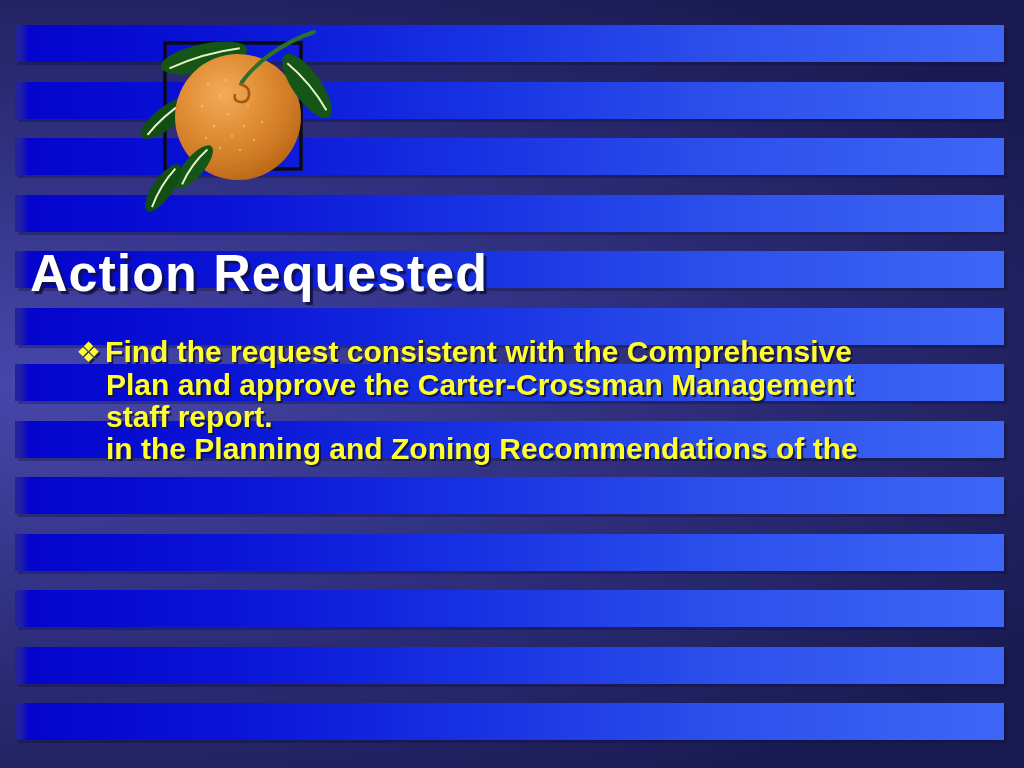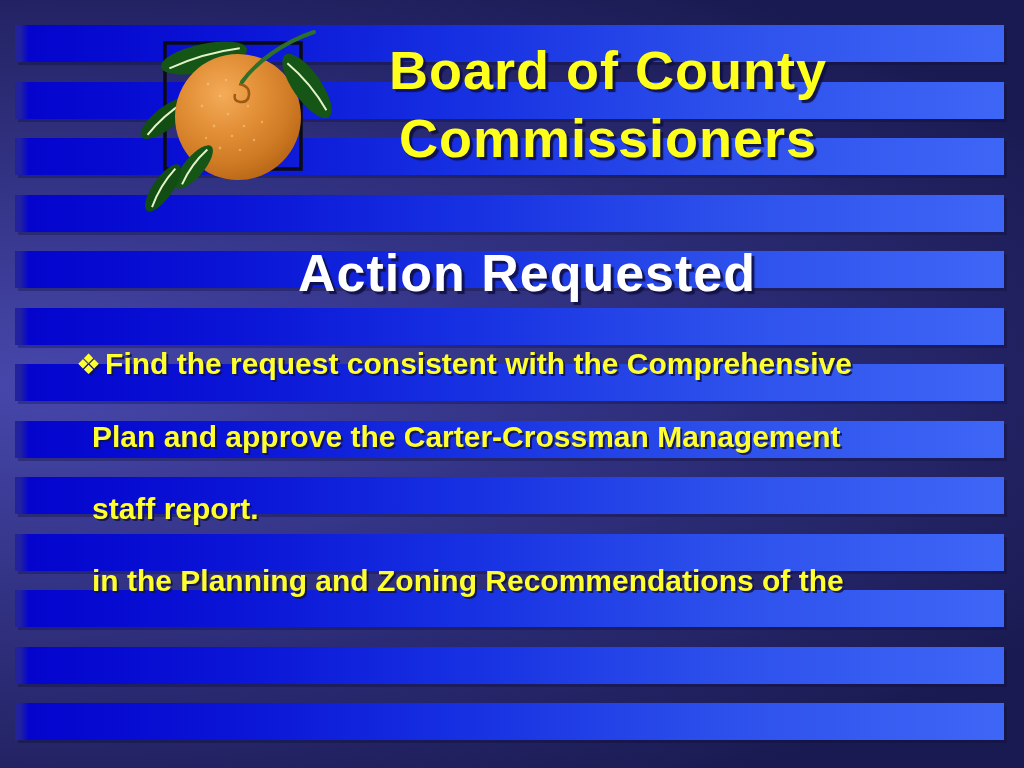--- a/index.html
+++ b/index.html
@@ -27,33 +27,32 @@
   .logo{position:absolute;left:136px;top:22px;width:200px;height:195px;}
   .title{
     position:absolute;left:302px;top:36px;width:612px;
     text-align:center;
     font-size:54px;line-height:68px;letter-spacing:1px;
     color:var(--title_color,#ffff1e);
     text-shadow:3px 3px 1px rgba(16,16,72,0.92);
   }
   .subtitle{
     position:absolute;left:30px;top:238px;width:994px;
-    text-align:center;
     font-size:52px;line-height:70px;letter-spacing:1px;
     color:var(--subtitle_color,#ffffff);
     text-shadow:3px 3px 1px rgba(16,16,72,0.92);
   }
   .body{
-    position:absolute;left:76px;top:328px;width:930px;
-    font-size:30px;line-height:72px;
+    position:absolute;left:76px;top:336px;width:930px;
+    font-size:30px;line-height:32px;
     color:var(--body_color,#ffff2e);
     text-shadow:2px 2px 0 rgba(18,18,70,0.85);
   }
   .body .line{white-space:pre-wrap;}
-  .body .line.cont{margin-left:16px;}
+  .body .line.cont{margin-left:30px;}
   .bullet-glyph{margin-right:4px;font-size:28px;}
 </style>
 </head>
 <body>
 
 <div class="slide">
 
   <div id="stripes">
       <div class="stripe" style="top: 25px;"></div>
       <div class="stripe" style="top: 81.5px;"></div>
@@ -120,24 +119,20 @@
     </g>
 
     <path d="M106,60 C120,40 148,20 178,10" fill="none" stroke="#2c702c" stroke-width="4" stroke-linecap="round"></path>
 
     <g transform="translate(171,64) rotate(55)">
       <ellipse rx="38" ry="14" fill="#155617"></ellipse>
       <path d="M-30,3 Q0,-5 31,-2" fill="none" stroke="#e4f4c8" stroke-width="2"></path>
     </g>
   </svg>
 
-  <div class="title">
-    <div>Board of County</div>
-    <div>Commissioners</div>
-  </div>
 
   <div class="subtitle">Action Requested</div>
 
   <div class="body">
     <div class="line"><span class="bullet-glyph">❖</span><span>Find the request consistent with the Comprehensive</span></div>
     <div class="line cont">Plan and approve the Carter-Crossman Management</div>
     <div class="line cont">staff report.</div>
     <div class="line cont">in the Planning and Zoning Recommendations of the</div>
   </div>
 

